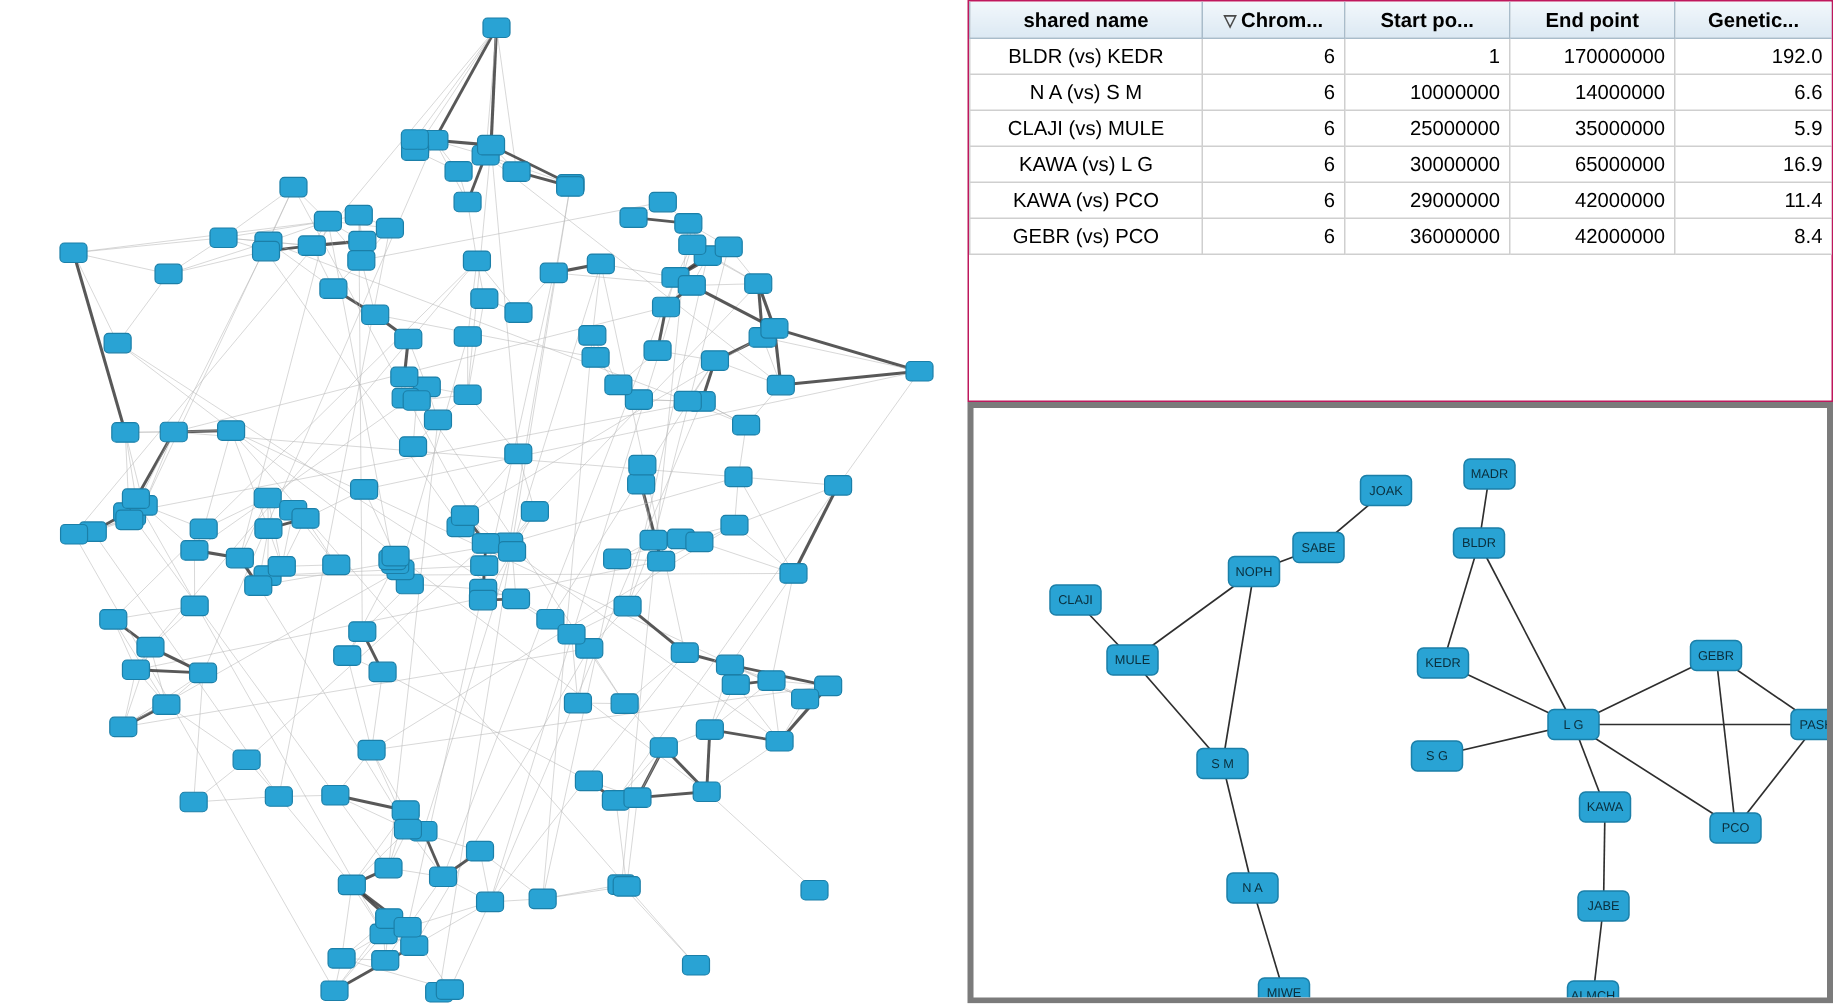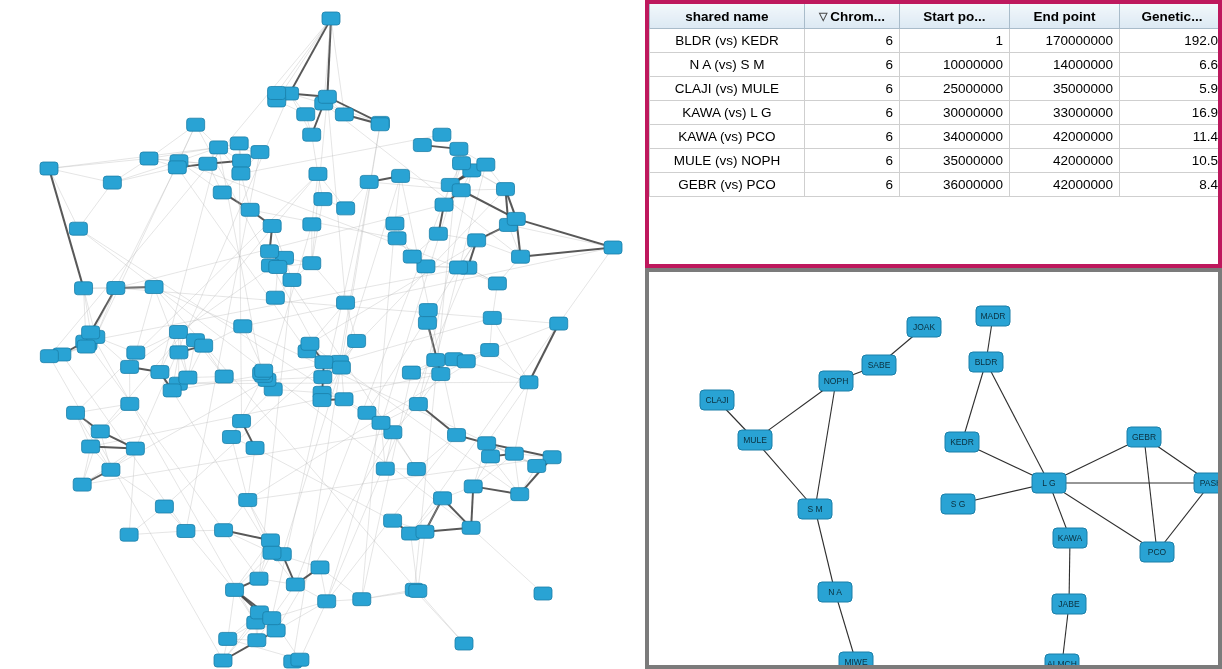--- a/index.html
+++ b/index.html
@@ -38,21 +38,21 @@
   }
 
   
   #table-panel {
     position: absolute;
     left: 0;
     top: 0;
     width: 577px;
     height: 268px;
     background: #ffffff;
-    border: 4px solid #be185d;
+    border: 1px solid #be185d;
     box-sizing: border-box;
     overflow: hidden;
   }
   table.data-table {
     border-collapse: collapse;
     width: 100%;
     font-size: 13.5px;
     color: #000;
     table-layout: fixed;
   }
@@ -1113,36 +1113,29 @@
               <td class="txt first">CLAJI (vs) MULE</td>
               <td class="num">6</td>
               <td class="num">25000000</td>
               <td class="num">35000000</td>
               <td class="num">5.9</td>
             </tr>
             <tr>
               <td class="txt first">KAWA (vs) L G</td>
               <td class="num">6</td>
               <td class="num">30000000</td>
-              <td class="num">33000000</td>
+              <td class="num">65000000</td>
               <td class="num">16.9</td>
             </tr>
             <tr>
               <td class="txt first">KAWA (vs) PCO</td>
               <td class="num">6</td>
-              <td class="num">34000000</td>
+              <td class="num">29000000</td>
               <td class="num">42000000</td>
               <td class="num">11.4</td>
-            </tr>
-            <tr>
-              <td class="txt first">MULE (vs) NOPH</td>
-              <td class="num">6</td>
-              <td class="num">35000000</td>
-              <td class="num">42000000</td>
-              <td class="num">10.5</td>
             </tr>
             <tr>
               <td class="txt first">GEBR (vs) PCO</td>
               <td class="num">6</td>
               <td class="num">36000000</td>
               <td class="num">42000000</td>
               <td class="num">8.4</td>
             </tr>
           </tbody>
       </table>

